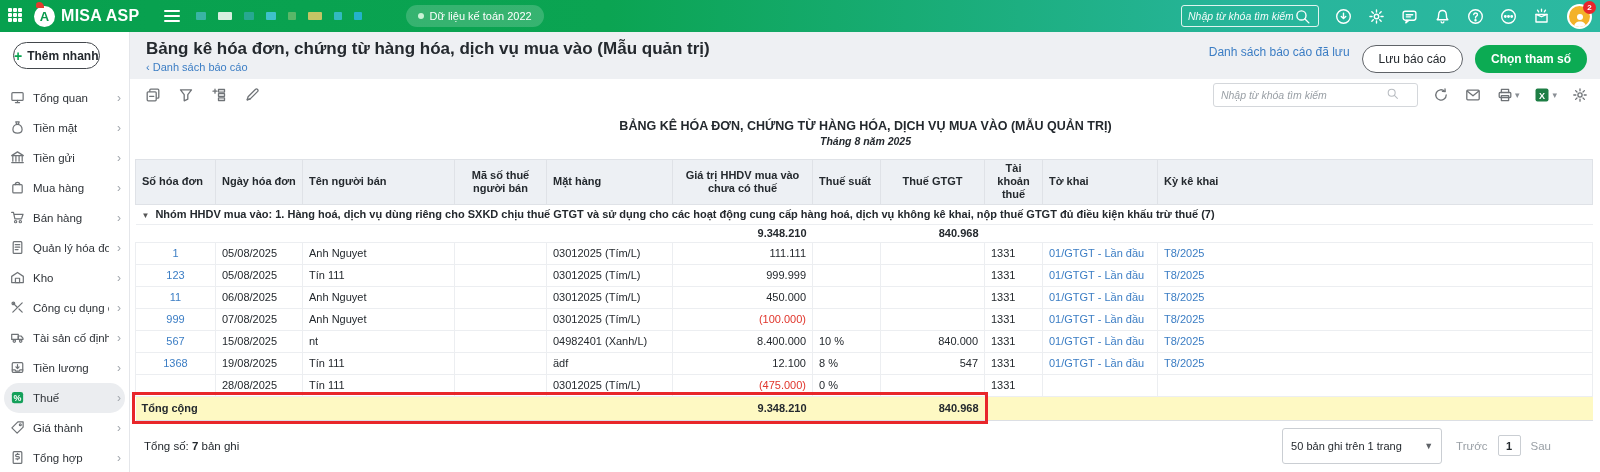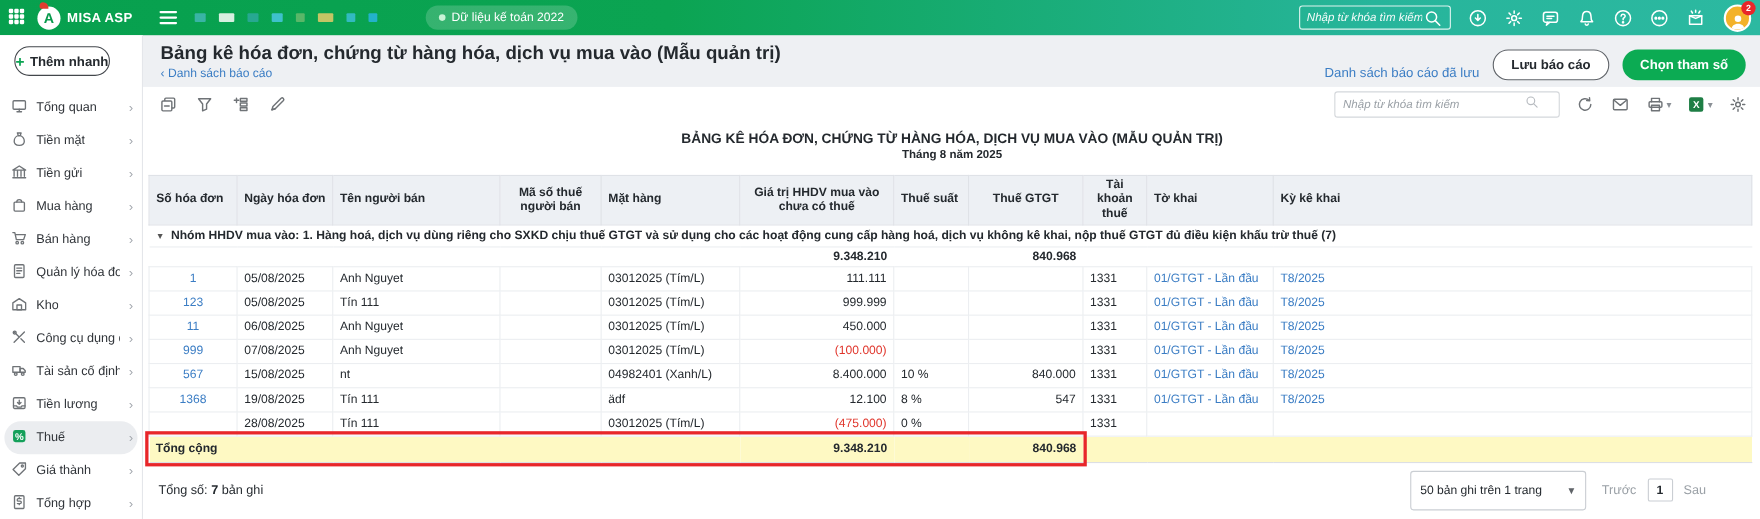--- a/index.html
+++ b/index.html
@@ -12,21 +12,21 @@
     color:#fff; padding:0 8px; gap:10px; }
   .grid-icon { width:16px; height:16px; display:grid; grid-template-columns:repeat(3,4px);
     grid-template-rows:repeat(3,4px); gap:1px; }
   .grid-icon i { background:#fff; border-radius:1px; }
   .brand { display:flex; align-items:center; gap:6px; margin-right:14px; }
   .logo-circle { width:21px; height:21px; background:#fff; border-radius:50%;
     display:flex; align-items:center; justify-content:center; color:#089a4c;
     font-weight:bold; font-size:13px; position:relative; }
   .logo-circle::before { content:""; position:absolute; top:-4px; left:2px; width:8px; height:6px;
     background:#e23b2e; border-radius:4px 6px 0 2px; }
-  .brand-name { font-weight:bold; font-size:12px; letter-spacing:.3px; }
+  .brand-name { font-weight:bold; font-size:16px; letter-spacing:.3px; }
   .hamburger { width:16px; display:flex; flex-direction:column; gap:3px; cursor:pointer; }
   .hamburger i { height:2px; background:#fff; border-radius:1px; }
   .mini-tabs { display:flex; align-items:center; gap:12px; margin-left:6px; }
   .mini-tabs i { display:block; height:8px; border-radius:1px; opacity:.9; }
   .dataset-badge { margin-left:34px; display:flex; align-items:center; gap:6px;
     background:rgba(255,255,255,.18); border-radius:11px; height:22px; padding:0 12px;
     font-size:11px; white-space:nowrap; }
   .dataset-badge .dot { width:6px; height:6px; border-radius:50%; background:#c9f3d6; }
   .topbar-right { margin-left:auto; display:flex; align-items:center; gap:15px; }
   .tb-search { display:flex; align-items:center; border:1px solid rgba(255,255,255,.85);
@@ -56,45 +56,45 @@
     font-size:11.5px; color:#2f3338; cursor:pointer; }
   .side-item .chev { margin-left:auto; color:#a2a7ad; font-size:12px; }
   .side-item svg { width:15px; height:15px; flex-shrink:0; }
   .side-item.active { background:#ebedf0; border-radius:16px; margin:0 4px; padding:0 4px 0 6px; }
   .side-item .lbl { white-space:nowrap; overflow:hidden; }
 
   .main { flex:1; display:flex; flex-direction:column; }
   .page-head { padding:7px 14px 6px 16px; display:flex; justify-content:space-between; }
   .page-title { font-size:17px; font-weight:bold; color:#24292e; }
   .back-link { font-size:11px; color:#3b7dc4; margin-top:2px; cursor:pointer; }
-  .head-actions { display:flex; align-items:flex-end; gap:12px; padding-top:6px; }
+  .head-actions { display:flex; align-items:flex-start; gap:12px; padding-top:6px; }
   .saved-link { color:#3b7dc4; font-size:12px; cursor:pointer; white-space:nowrap; }
   .btn-outline { height:28px; border:1px solid #5f6368; border-radius:15px; background:#fff;
-    font-size:12px; font-weight:bold; color:#24292e; padding:0 16px; cursor:pointer; font-family:inherit; }
+    font-size:12px; font-weight:normal; color:#24292e; padding:0 16px; cursor:pointer; font-family:inherit; }
   .btn-green { height:28px; border:0; border-radius:15px; background:#0cab53; font-size:12px;
     font-weight:bold; color:#fff; padding:0 16px; cursor:pointer; font-family:inherit; }
 
   .panel { background:#fff; flex:1; position:relative; }
   .panel-toolbar { height:32px; display:flex; align-items:center; padding:0 12px 0 14px; }
   .pt-left { display:flex; align-items:center; gap:15px; }
   .pt-right { margin-left:auto; display:flex; align-items:center; gap:14px; }
   .gicon { width:18px; height:18px; display:flex; align-items:center; justify-content:center; cursor:pointer; }
   .gicon svg { width:16px; height:16px; }
   .icon-caret { display:flex; align-items:center; gap:1px; cursor:pointer; }
   .icon-caret .caret { font-size:9px; color:#8a8f95; }
   .panel-search { display:flex; align-items:center; border:1px solid #d4d7db; border-radius:3px;
     height:24px; width:205px; padding:0 7px; }
   .panel-search input { border:0; outline:0; width:165px; font-size:10.5px; font-style:italic;
     color:#555; font-family:inherit; }
   .panel-search input::placeholder { color:#9aa0a6; }
   .panel-search svg { width:13px; height:13px; margin-left:auto; }
 
   .report-heading { text-align:center; padding:8px 0 6px 0; }
   .report-title { font-size:12.5px; font-weight:bold; color:#24292e; }
-  .report-period { font-size:10.5px; font-weight:bold; color:#24292e; margin-top:2px; }
+  .report-period { font-size:10.5px; font-weight:bold; font-style:italic; color:#24292e; margin-top:2px; }
 
   .table-wrap { padding:6px 8px 0 5px; position:relative; }
   table { width:100%; border-collapse:collapse; table-layout:fixed; font-size:11px; color:#24292e; }
   th { background:#edf0f4; border:1px solid #dfe2e7; font-weight:bold; padding:2px 6px;
     height:28px; line-height:1.2; text-align:left; vertical-align:middle; }
   th.center { text-align:center; }
   td { border:1px solid #eceef1; padding:2px 6px; height:22px; vertical-align:middle;
     white-space:nowrap; overflow:hidden; }
   td.center { text-align:center; }
   td.num { text-align:right; }

